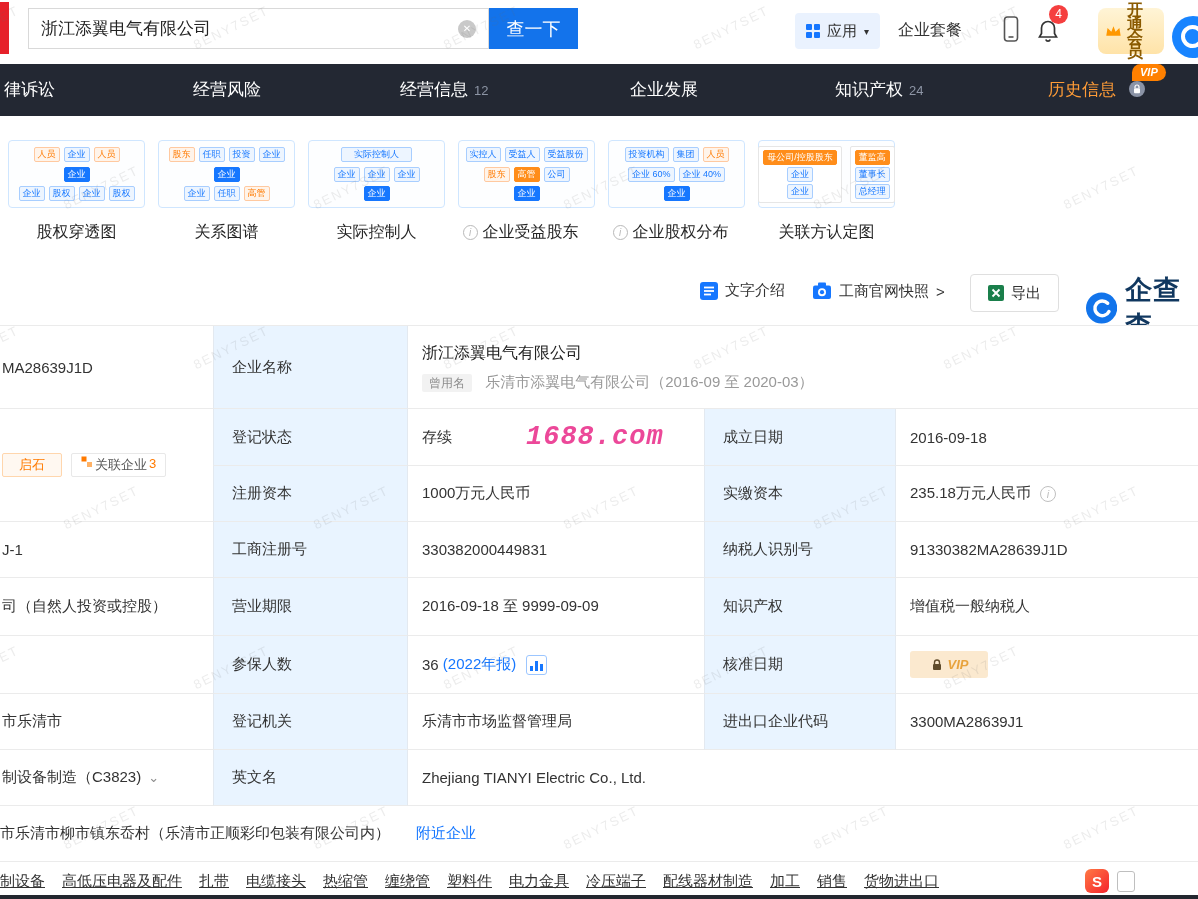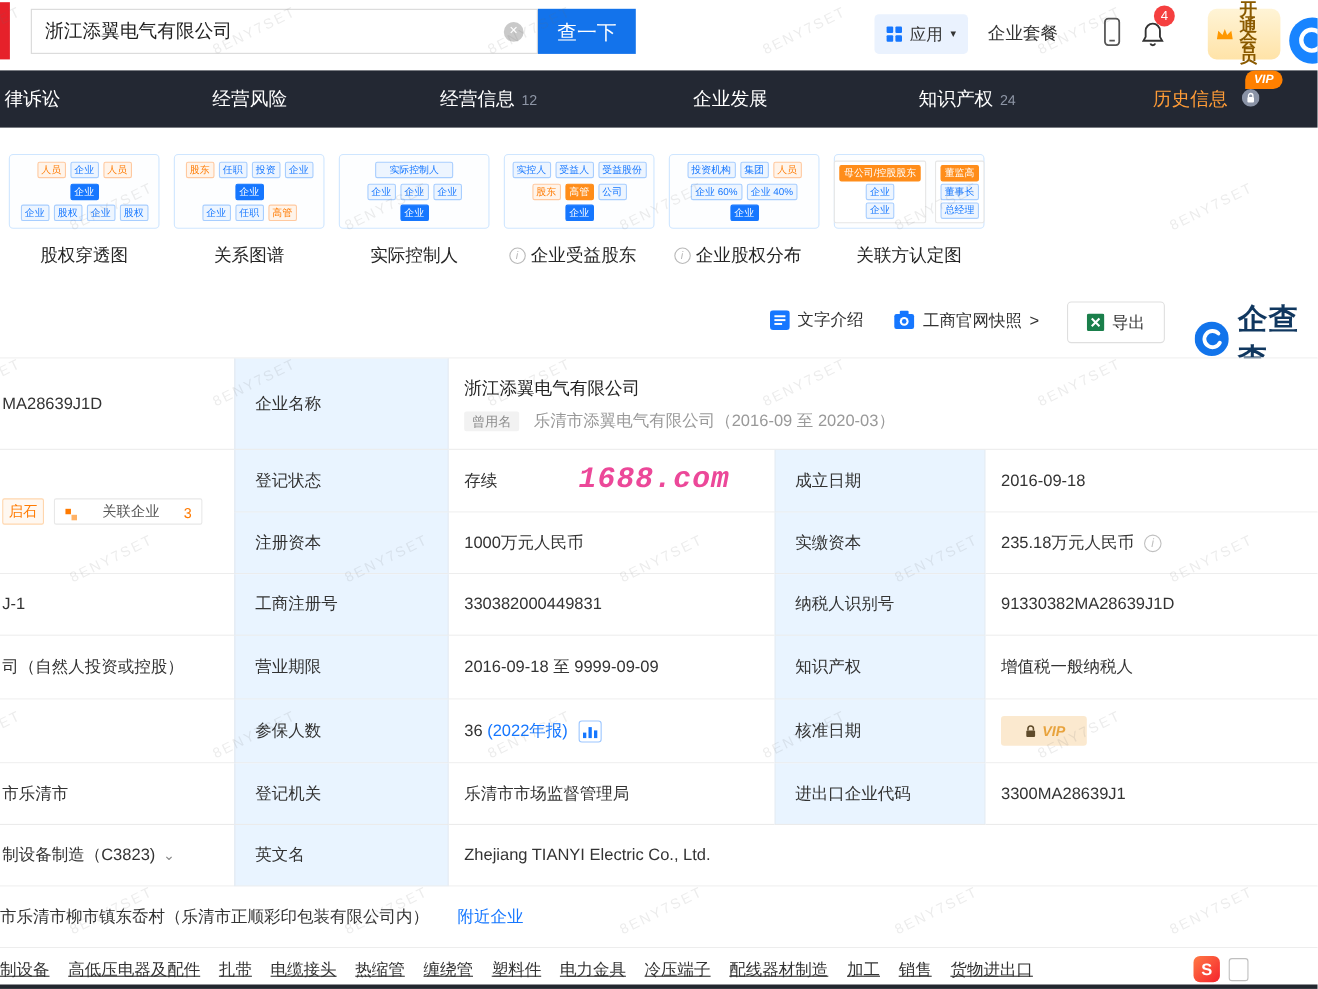--- a/index.html
+++ b/index.html
@@ -94,22 +94,22 @@
           font-style:italic;font-weight:bold;font-size:27px;color:#ec4899;letter-spacing:1px}
   .blue-link{color:#1677FF;cursor:pointer}
   .chart-ic{width:21px;height:20px;border:1px solid #9CC6FF;border-radius:3px;display:flex;align-items:flex-end;
             gap:2px;padding:3px;margin-left:10px;cursor:pointer}
   .chart-ic i{width:3px;background:#1677FF}
   .i-ic2{width:16px;height:16px;border-radius:50%;border:1px solid #C0C0C0;color:#C0C0C0;font-size:11px;
          line-height:14px;text-align:center;font-style:italic;margin-left:9px}
   .vip-pill{width:78px;height:27px;background:#FBE9CF;border-radius:3px;display:flex;align-items:center;
             justify-content:center;gap:4px}
   .vip-pill b{color:#E8A33D;font-size:13px;font-style:italic}
-  .tag-qs{color:#FF7A00;border:1px solid #FFD6AD;background:#FFF8F1;font-size:13px;padding:2px 5px;border-radius:2px}
-  .tag-rel{display:inline-flex;align-items:flex-end;gap:22px;border:1px solid #E8E8E8;background:#fff;font-size:13px;
+  .tag-qs{color:#FF7A00;border:1px solid #FFD6AD;background:#FFF8F1;font-size:13px;padding:2px 16px;border-radius:2px}
+  .tag-rel{display:inline-flex;align-items:flex-start;gap:2px;border:1px solid #E8E8E8;background:#fff;font-size:13px;
            color:#555;padding:2px 9px;border-radius:2px;margin-left:9px;cursor:pointer}
   .rel-count{color:#FF7A00}
   .chev{color:#8C8C8C;font-size:13px;margin-left:7px;cursor:pointer}
   .t-row-full{position:absolute;left:-213px;width:1198px;display:flex;align-items:center;font-size:15px;color:#333;background:#fff}
   .row-addr{top:480px;height:56px;border-bottom:1px solid #EBEBEB}
   .row-scope{top:536px;height:38px;align-items:center;flex-wrap:nowrap;overflow:hidden}
   .kw{text-decoration:underline;margin-right:17px;white-space:nowrap;cursor:pointer}
   .addr-link{margin-left:26px}
   .s-badge{position:absolute;left:1085px;top:7px;width:24px;height:24px;border-radius:6px;
            background:linear-gradient(135deg,#FF7A45,#F5222D);color:#fff;font-weight:bold;font-size:15px;

